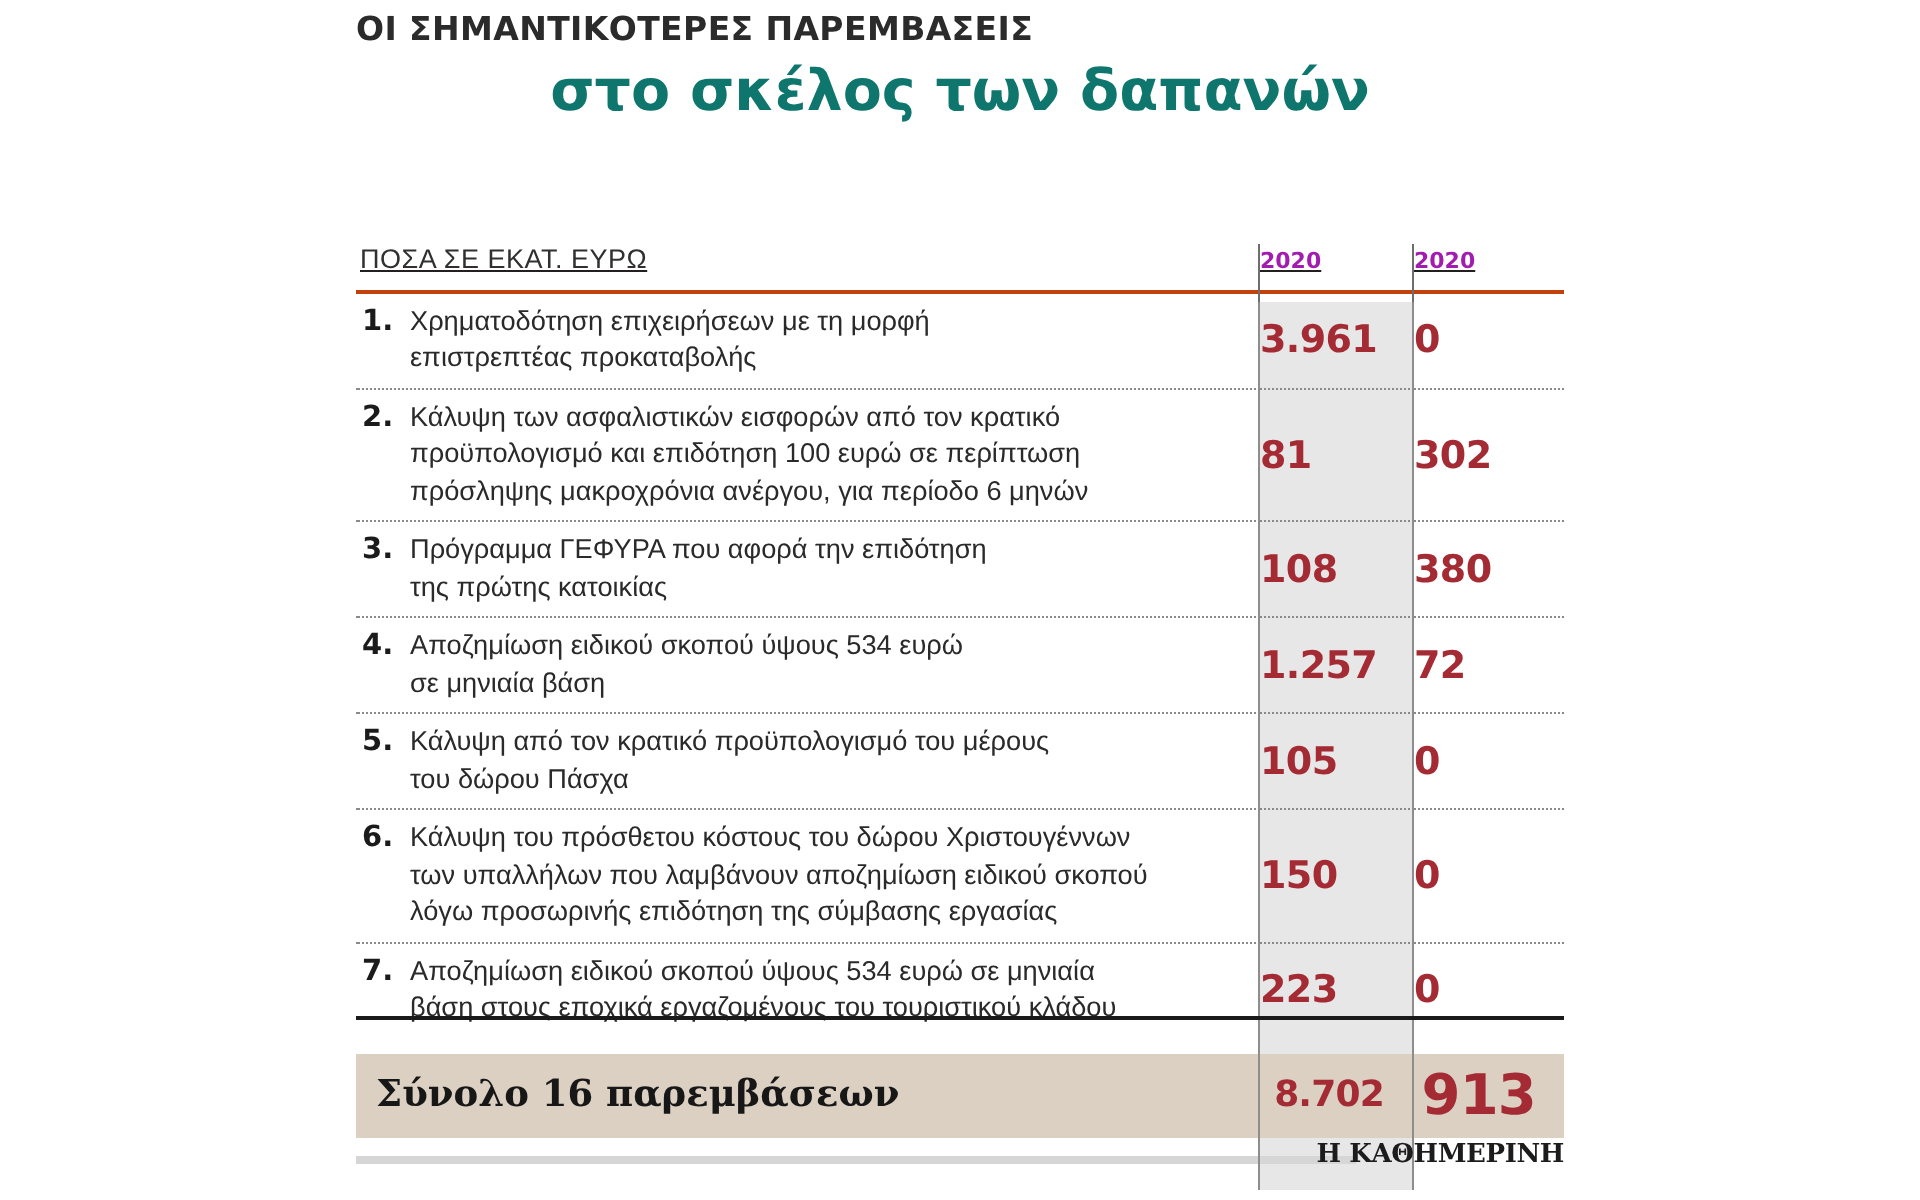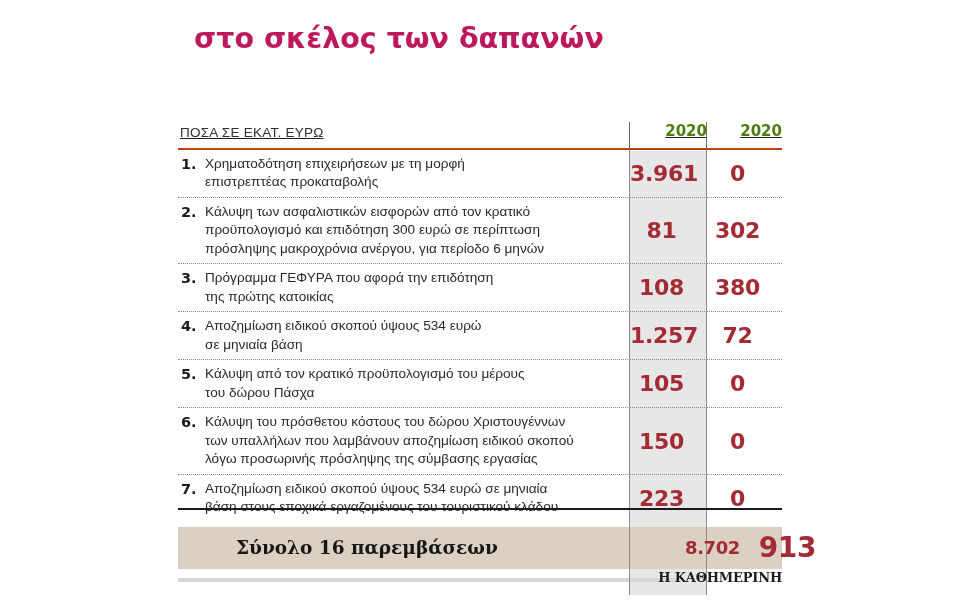--- a/index.html
+++ b/index.html
@@ -38,23 +38,24 @@
     color: #2b2b2b;
     line-height: 1.1;
     margin: 0 0 4px 0;
     white-space: nowrap;
   }
   .headline {
     font-family: "DejaVu Sans", "Liberation Sans", sans-serif;
     font-weight: bold;
     font-size: 28.5px;
     line-height: 1.22;
-    color: #be185d;
-    margin: 16px;
+    color: #0f766e;
+    margin: 5px;
     white-space: nowrap;
+    text-align: center;
   }
   .headline .ln { display: block; }
 
   
   .table-wrap {
     position: absolute;
     left: 178px;
     top: 122px;
     width: 604px;
   }
@@ -126,23 +127,23 @@
   th.units {
     text-align: left;
     font-size: 13.5px;
     letter-spacing: 0.25px;
     color: #303030;
     padding-left: 2px;
   }
   th.yr {
     font-family: "DejaVu Sans", "Liberation Sans", sans-serif;
     font-weight: bold;
-    font-size: 15px;
-    color: #4d7c0f;
-    text-align: right;
+    font-size: 11px;
+    color: #a21caf;
+    text-align: left;
   }
   thead tr { border-bottom: 2px solid #c2410c; text-decoration: underline; }
 
   tbody td {
     border-bottom: 1px dotted #8a8a8a;
     padding: 5px 0 5px 0;
     vertical-align: top;
   }
   tbody tr:last-child td { border-bottom: none; }
 
@@ -167,23 +168,23 @@
     font-size: 13.6px;
     line-height: 1.36;
     color: #2a2a2a;
     flex: 1 1 auto;
   }
   .txt .ln { display: block; white-space: nowrap; }
 
   td.val {
     font-family: "DejaVu Sans", "Liberation Sans", sans-serif;
     font-weight: bold;
-    font-size: 22px;
+    font-size: 19px;
     color: #a42b34;
-    text-align: center;
+    text-align: left;
     vertical-align: middle;
     letter-spacing: -0.3px;
   }
   td.v20 { padding-right: 14px; }
   td.v21 { padding-right: 14px; }
 
   
   .close-rule {
     position: absolute;
     left: 0;
@@ -202,21 +203,20 @@
     width: 604px;
     height: 42px;
     background: #dbd0c2;
     z-index: 1;
   }
   .total-inner {
     position: relative;
     z-index: 5;
     width: 604px;
     height: 42px;
-    margin-left: 48px;
   }
   .total-label {
     position: absolute;
     left: 10px;
     top: 0;
     height: 42px;
     line-height: 42px;
     font-family: "DejaVu Serif", "Liberation Serif", serif;
     font-weight: bold;
     font-size: 18.5px;
@@ -274,20 +274,21 @@
     white-space: nowrap;
     z-index: 3;
   }
 </style>
 </head>
 <body>
 
 <div class="page">
 
   <div class="header">
+    <div class="kicker">ΟΙ ΣΗΜΑΝΤΙΚΟΤΕΡΕΣ ΠΑΡΕΜΒΑΣΕΙΣ</div>
     <div class="headline">
       <span class="ln">στο σκέλος των δαπανών</span>
     </div>
   </div>
 
   <div class="table-wrap">
 
     <div class="col-shade"></div>
     <div class="rule-col-a"></div>
     <div class="rule-col-b"></div>
@@ -320,21 +321,21 @@
             </td>
             <td class="val v20">3.961</td>
             <td class="val v21">0</td>
           </tr>
           <tr>
             <td class="label">
               <div class="item">
                 <div class="num">2.</div>
                 <div class="txt">
                   <span class="ln">Κάλυψη των ασφαλιστικών εισφορών από τον κρατικό</span>
-                  <span class="ln">προϋπολογισμό και επιδότηση 300 ευρώ σε περίπτωση</span>
+                  <span class="ln">προϋπολογισμό και επιδότηση 100 ευρώ σε περίπτωση</span>
                   <span class="ln">πρόσληψης μακροχρόνια ανέργου, για περίοδο 6 μηνών</span>
                 </div>
               </div>
             </td>
             <td class="val v20">81</td>
             <td class="val v21">302</td>
           </tr>
           <tr>
             <td class="label">
               <div class="item">
@@ -374,21 +375,21 @@
             <td class="val v20">105</td>
             <td class="val v21">0</td>
           </tr>
           <tr>
             <td class="label">
               <div class="item">
                 <div class="num">6.</div>
                 <div class="txt">
                   <span class="ln">Κάλυψη του πρόσθετου κόστους του δώρου Χριστουγέννων</span>
                   <span class="ln">των υπαλλήλων που λαμβάνουν αποζημίωση ειδικού σκοπού</span>
-                  <span class="ln">λόγω προσωρινής πρόσληψης της σύμβασης εργασίας</span>
+                  <span class="ln">λόγω προσωρινής επιδότηση της σύμβασης εργασίας</span>
                 </div>
               </div>
             </td>
             <td class="val v20">150</td>
             <td class="val v21">0</td>
           </tr>
           <tr>
             <td class="label">
               <div class="item">
                 <div class="num">7.</div>

